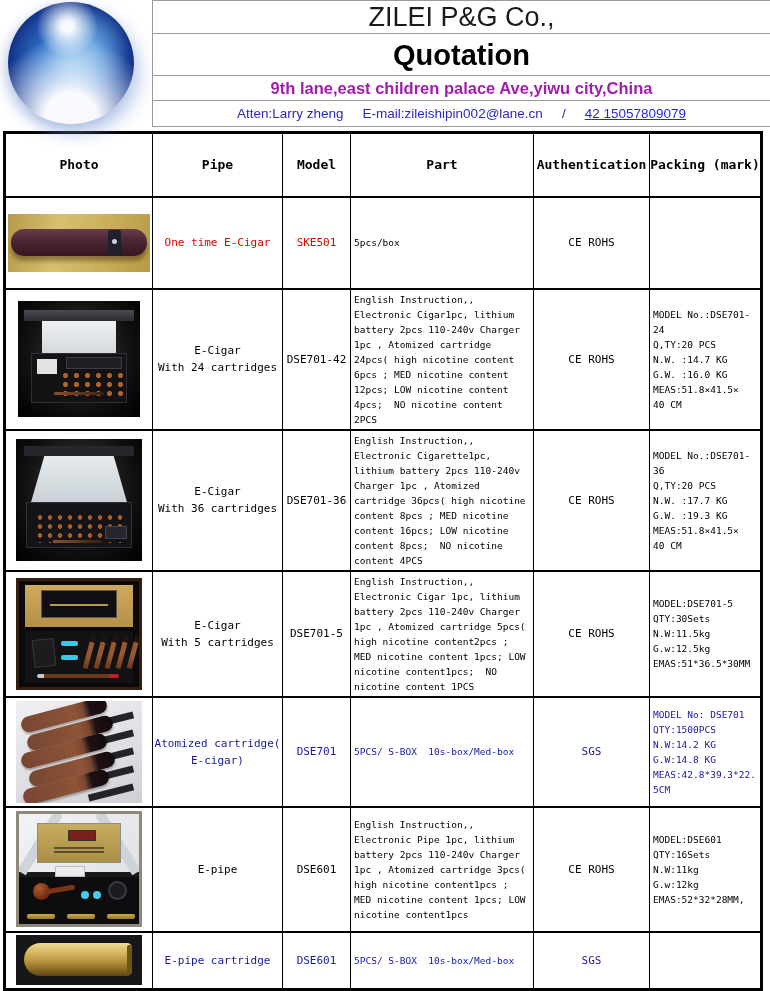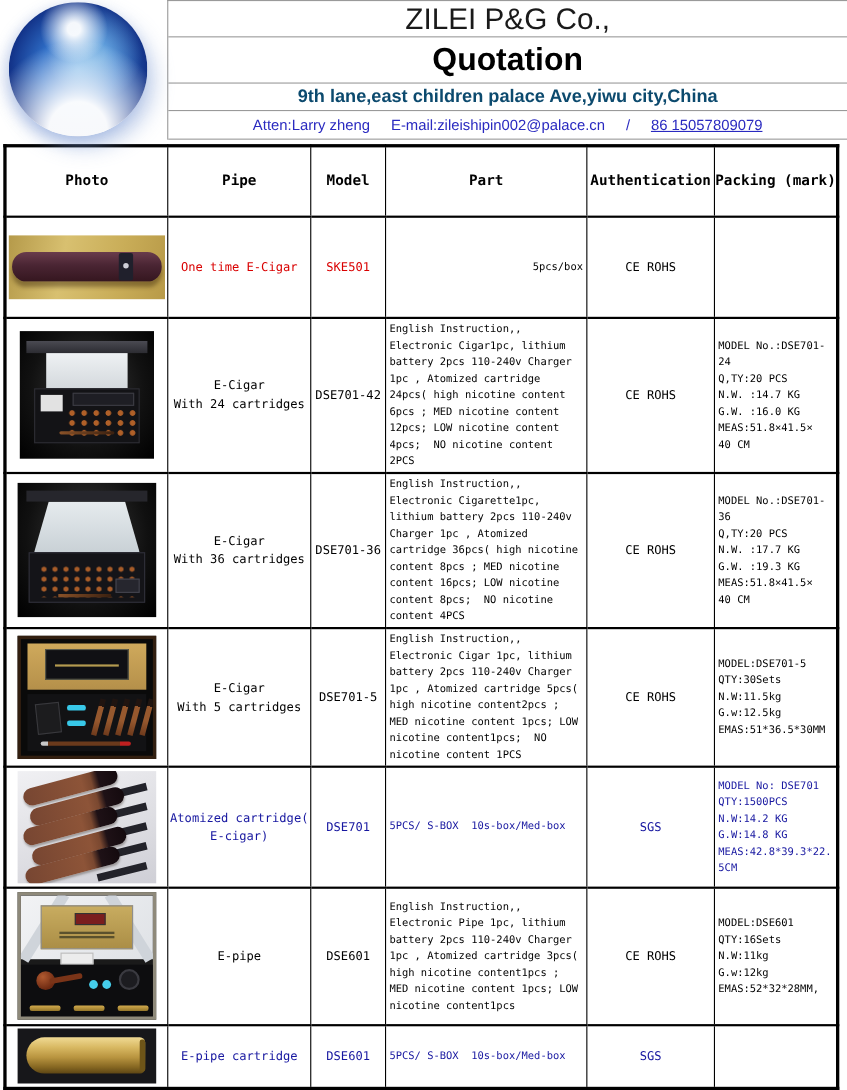--- a/index.html
+++ b/index.html
@@ -14,37 +14,37 @@
       radial-gradient(circle at 50% 96%, rgba(255,255,255,.97) 20%, rgba(255,255,255,0) 62%),
       radial-gradient(circle at 47% 20%, rgba(255,255,255,.95) 5%, rgba(255,255,255,0) 26%),
       radial-gradient(circle at 62% 38%, rgba(150,210,240,.5) 8%, rgba(150,210,240,0) 40%),
       radial-gradient(circle at 50% 50%, #6aa6e4 0%, #2f6fc8 38%, #13348a 70%, #081f56 100%);
     box-shadow: 6px 10px 18px rgba(120,150,210,.45), -4px 4px 12px rgba(120,150,210,.35);
   }
   .title-block { margin-left:152px; width:618px; border-left:1px solid #9a9a9a; border-top:1px solid #9a9a9a; }
   .t-row { border-bottom:1px solid #9a9a9a; text-align:center; overflow:hidden; }
   .t-company  { height:33px; line-height:32px; font-size:27px; color:#1a1a1a; }
   .t-quote    { height:42px; line-height:42px; font-size:29px; font-weight:bold; color:#000; }
-  .t-addr     { height:25px; line-height:24px; font-size:16.5px; font-weight:bold; color:#0c4a6e; }
+  .t-addr     { height:25px; line-height:24px; font-size:16.5px; font-weight:bold; color:#a21caf; }
   .t-contact  { height:26px; line-height:25px; font-size:13.5px; color:#2a2ac0;
                 display:flex; justify-content:center; gap:19px; white-space:nowrap; }
   .tel-link { color:#2a2ac0; text-decoration:underline; }
 
   
   table.quote { margin-left:3px; width:729px; border-collapse:collapse; table-layout:fixed;
                 border:3px solid #000; }
   col.c1{width:148px} col.c2{width:130px} col.c3{width:68px}
   col.c4{width:183px} col.c5{width:116px} col.c6{width:112px}
   th, td { border:1px solid #000; border-top-width:2px; border-bottom-width:2px; vertical-align:middle; overflow:hidden; }
   th { height:64px; font-family:"DejaVu Sans Mono","Liberation Mono",monospace;
        font-size:13px; font-weight:bold; color:#000; text-align:center; }
   td { font-family:"DejaVu Sans Mono","Liberation Mono",monospace; color:#000; }
   .c-name, .c-model, .c-auth { text-align:center; font-size:11px; line-height:17px; white-space:pre-line; }
   .c-part, .c-pack { font-size:9.5px; line-height:15px; white-space:pre-wrap; padding:2px 3px; text-align:left; }
-  tr.rowA .c-part { text-align:right; }          
+  tr.rowA .c-part { text-align:left; }          
   tr.accent-red .c-name, tr.accent-red .c-model { color:#d90000; }
   tr.accent-blue td { color:#1717a0; }
   tr.h92{height:92px} tr.h135{height:135px} tr.h125{height:125px} tr.h110{height:110px} tr.h58{height:58px}
   .c-photo { text-align:center; }
 
   
   .ph { position:relative; margin:0 auto; overflow:hidden; }
   
   .ph1 { width:142px; height:58px; background:linear-gradient(100deg,#b59a4a 0%,#d8c070 35%,#c9ad58 70%,#b89a48 100%); }
   .ph1 .cigar { position:absolute; left:3px; right:3px; top:15px; height:27px; border-radius:13px;
@@ -126,23 +126,23 @@
 <body>
 
 <div class="header">
   <div class="logo"></div>
   <div class="title-block">
     <div class="t-row t-company">ZILEI P&amp;G Co.,</div>
     <div class="t-row t-quote">Quotation</div>
     <div class="t-row t-addr">9th lane,east children palace Ave,yiwu city,China</div>
     <div class="t-row t-contact">
       <span>Atten:Larry zheng</span>
-      <span>E-mail:zileishipin002@palace.cn</span>
+      <span>E-mail:zileishipin002@lane.cn</span>
       <span>/</span>
-      <span class="tel-link">86  15057809079</span>
+      <span class="tel-link">42  15057809079</span>
     </div>
   </div>
 </div>
 
 <table class="quote">
   <colgroup>
       <col class="c1">
       <col class="c2">
       <col class="c3">
       <col class="c4">

